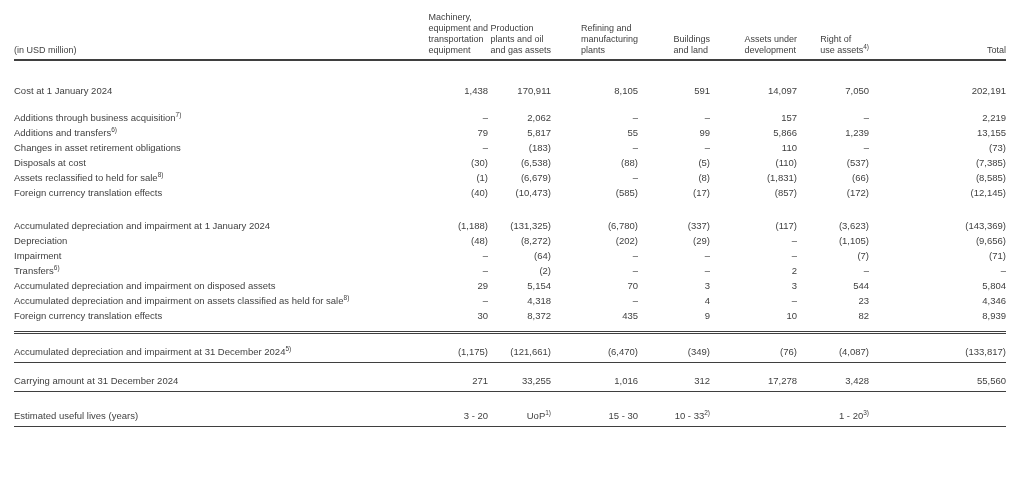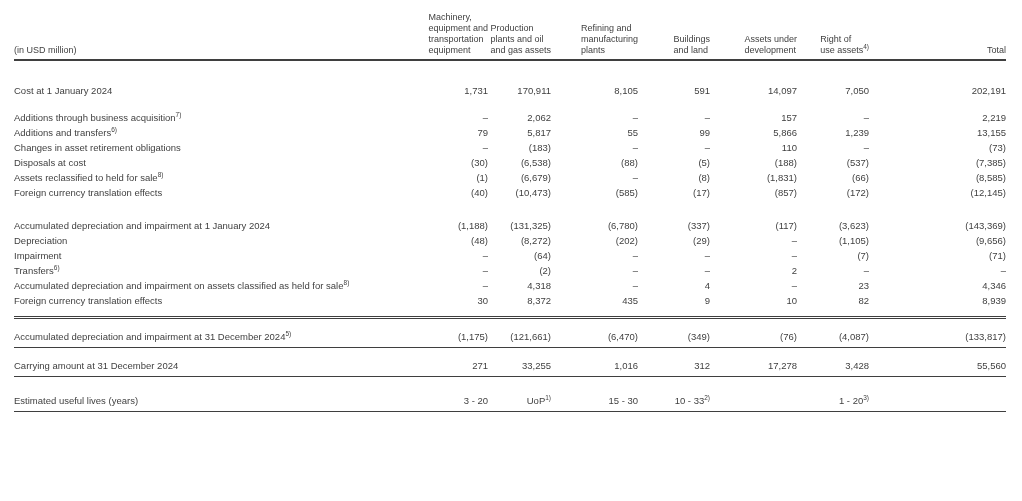--- a/index.html
+++ b/index.html
@@ -73,21 +73,21 @@
             <div class="hdr">Right of<br>use assets<sup>4)</sup></div>
           </th>
           <th class="hcell">
             <div class="hdr">Total</div>
           </th>
         </tr>
     </thead>
     <tbody id="tbody">
         <tr class="opening">
           <td class="lbl">Cost at 1 January 2024</td>
-          <td class="num">1,731</td>
+          <td class="num">1,438</td>
           <td class="num">170,911</td>
           <td class="num">8,105</td>
           <td class="num">591</td>
           <td class="num">14,097</td>
           <td class="num">7,050</td>
           <td class="num">202,191</td>
         </tr>
         <tr class="group-start">
           <td class="lbl">Additions through business acquisition<sup>7)</sup></td>
           <td class="num">–</td>
@@ -117,21 +117,21 @@
           <td class="num">110</td>
           <td class="num">–</td>
           <td class="num">(73)</td>
         </tr>
         <tr class="item">
           <td class="lbl">Disposals at cost</td>
           <td class="num">(30)</td>
           <td class="num">(6,538)</td>
           <td class="num">(88)</td>
           <td class="num">(5)</td>
-          <td class="num">(188)</td>
+          <td class="num">(110)</td>
           <td class="num">(537)</td>
           <td class="num">(7,385)</td>
         </tr>
         <tr class="item">
           <td class="lbl">Assets reclassified to held for sale<sup>8)</sup></td>
           <td class="num">(1)</td>
           <td class="num">(6,679)</td>
           <td class="num">–</td>
           <td class="num">(8)</td>
           <td class="num">(1,831)</td>
@@ -182,20 +182,30 @@
           <td class="lbl">Transfers<sup>6)</sup></td>
           <td class="num">–</td>
           <td class="num">(2)</td>
           <td class="num">–</td>
           <td class="num">–</td>
           <td class="num">2</td>
           <td class="num">–</td>
           <td class="num">–</td>
         </tr>
         <tr class="item">
+          <td class="lbl">Accumulated depreciation and impairment on disposed assets</td>
+          <td class="num">29</td>
+          <td class="num">5,154</td>
+          <td class="num">70</td>
+          <td class="num">3</td>
+          <td class="num">3</td>
+          <td class="num">544</td>
+          <td class="num">5,804</td>
+        </tr>
+        <tr class="item">
           <td class="lbl">Accumulated depreciation and impairment on assets classified as held for sale<sup>8)</sup></td>
           <td class="num">–</td>
           <td class="num">4,318</td>
           <td class="num">–</td>
           <td class="num">4</td>
           <td class="num">–</td>
           <td class="num">23</td>
           <td class="num">4,346</td>
         </tr>
         <tr class="acc-end">

